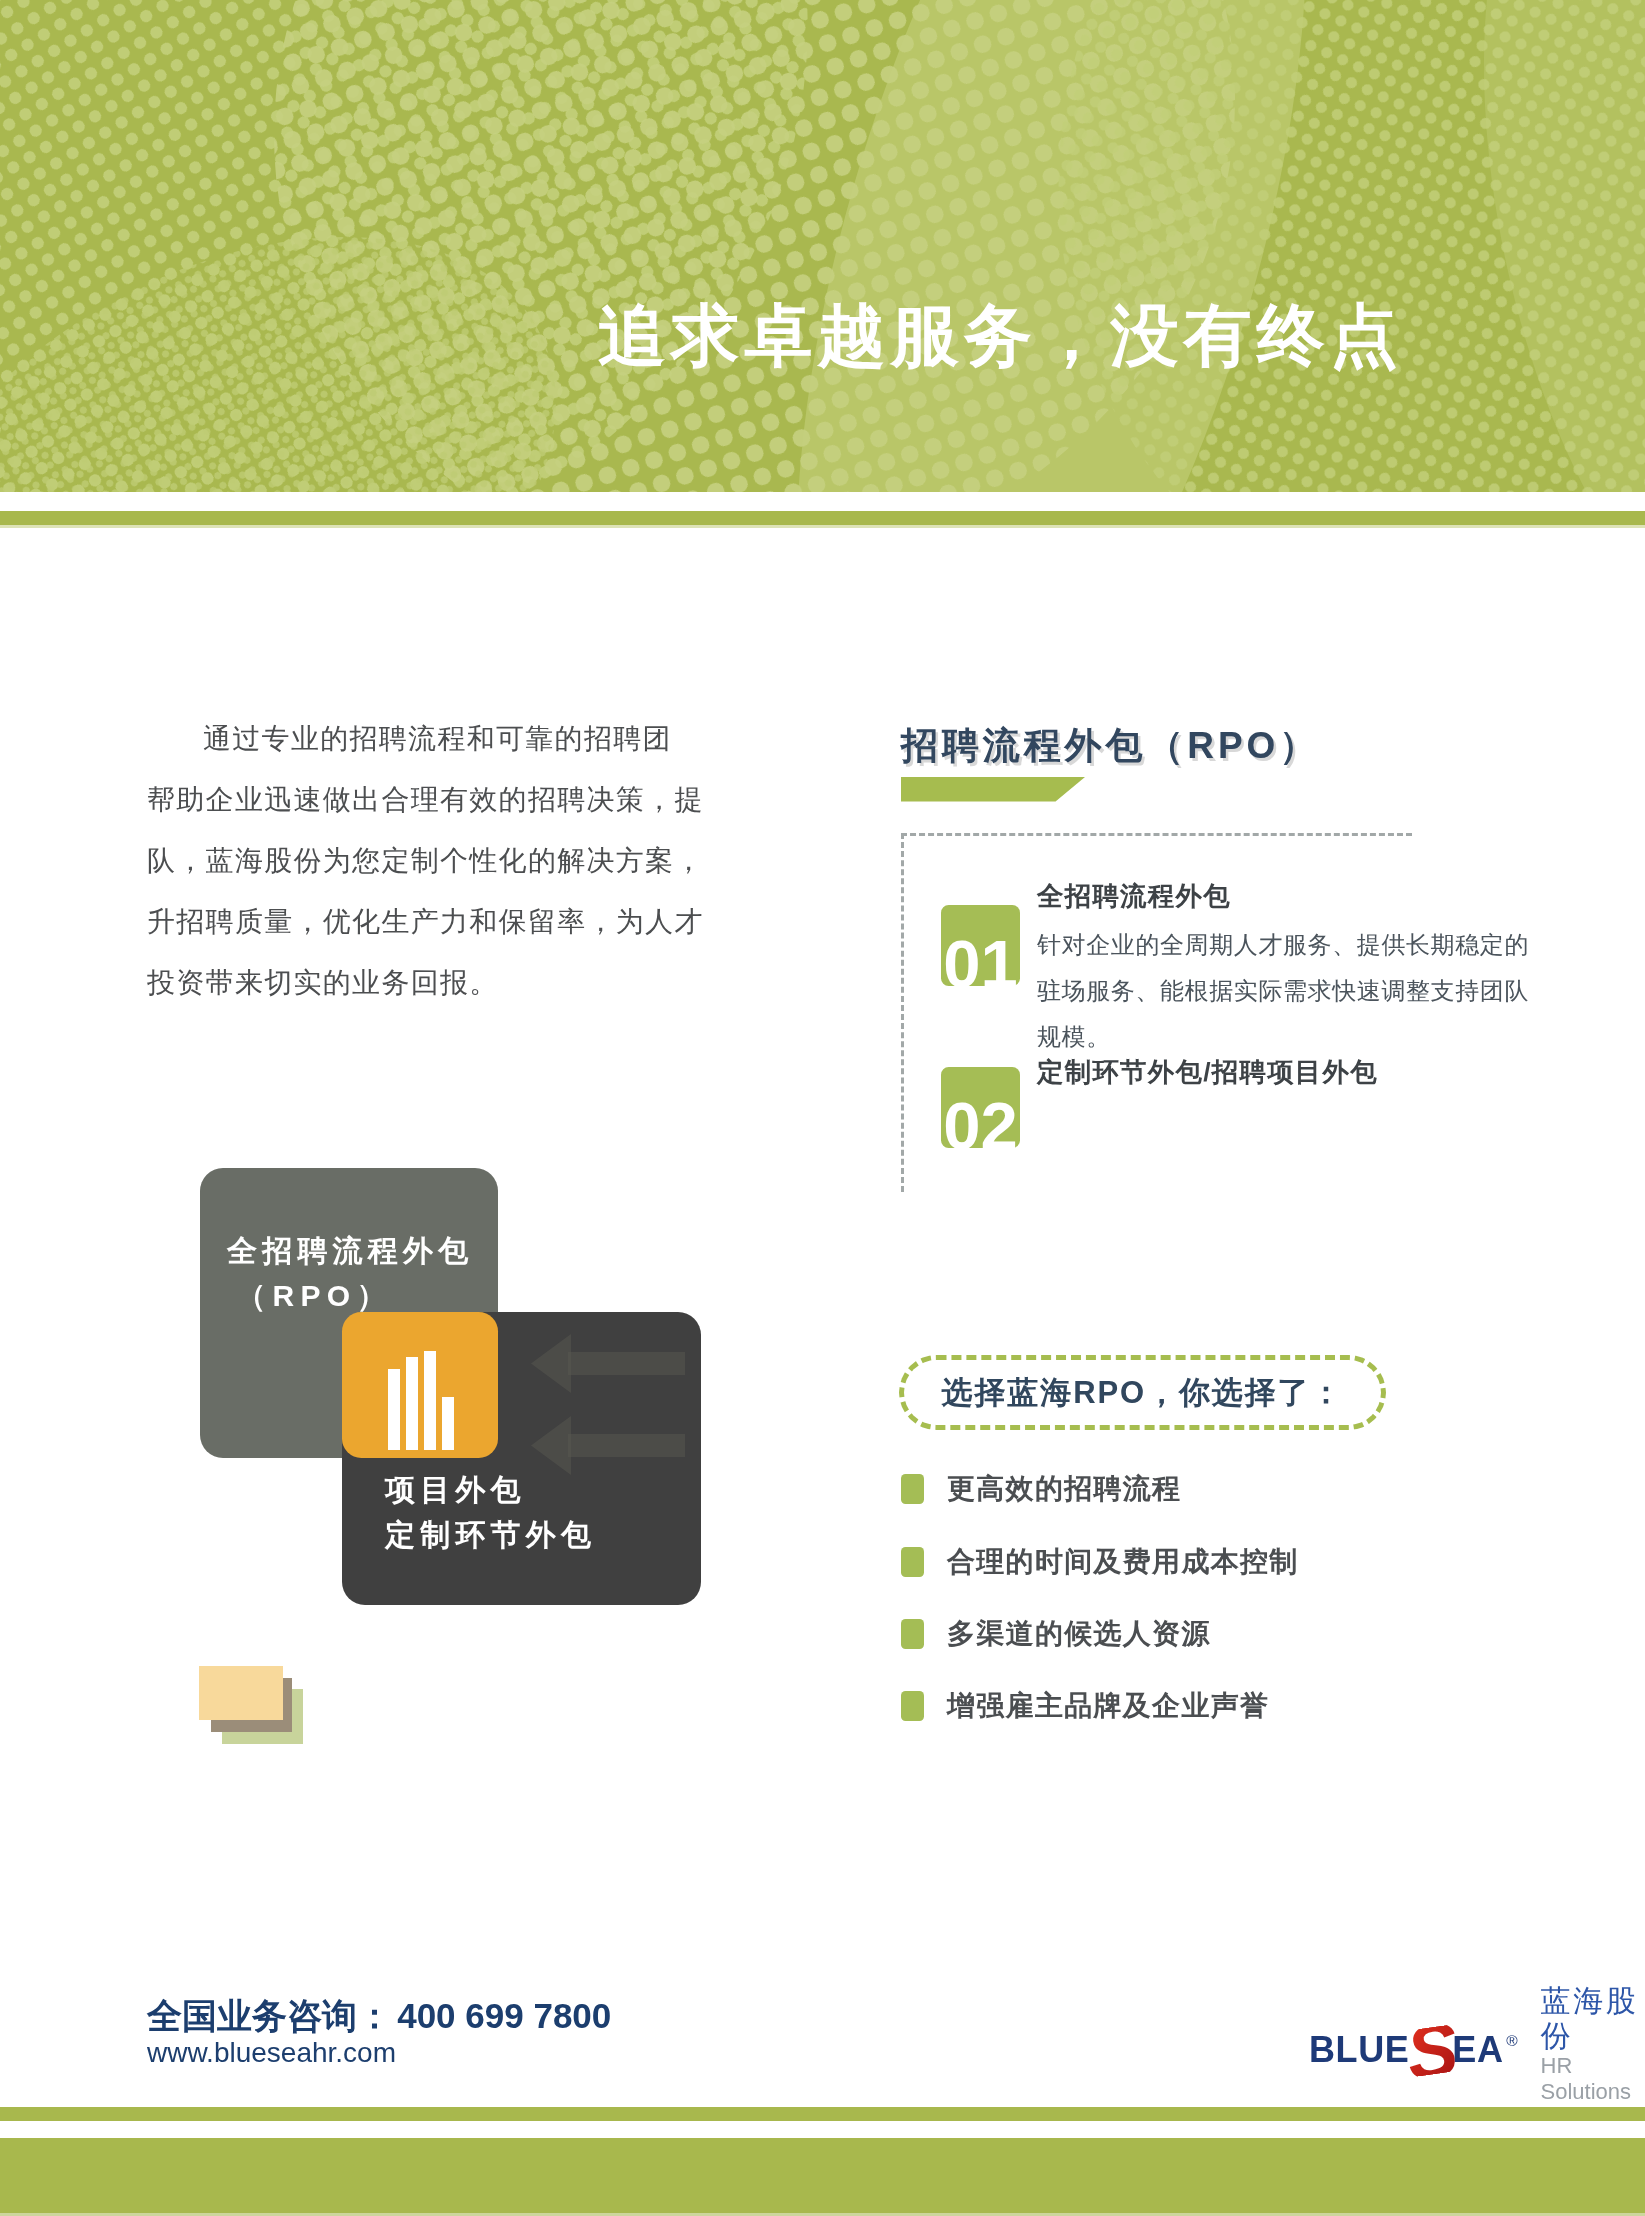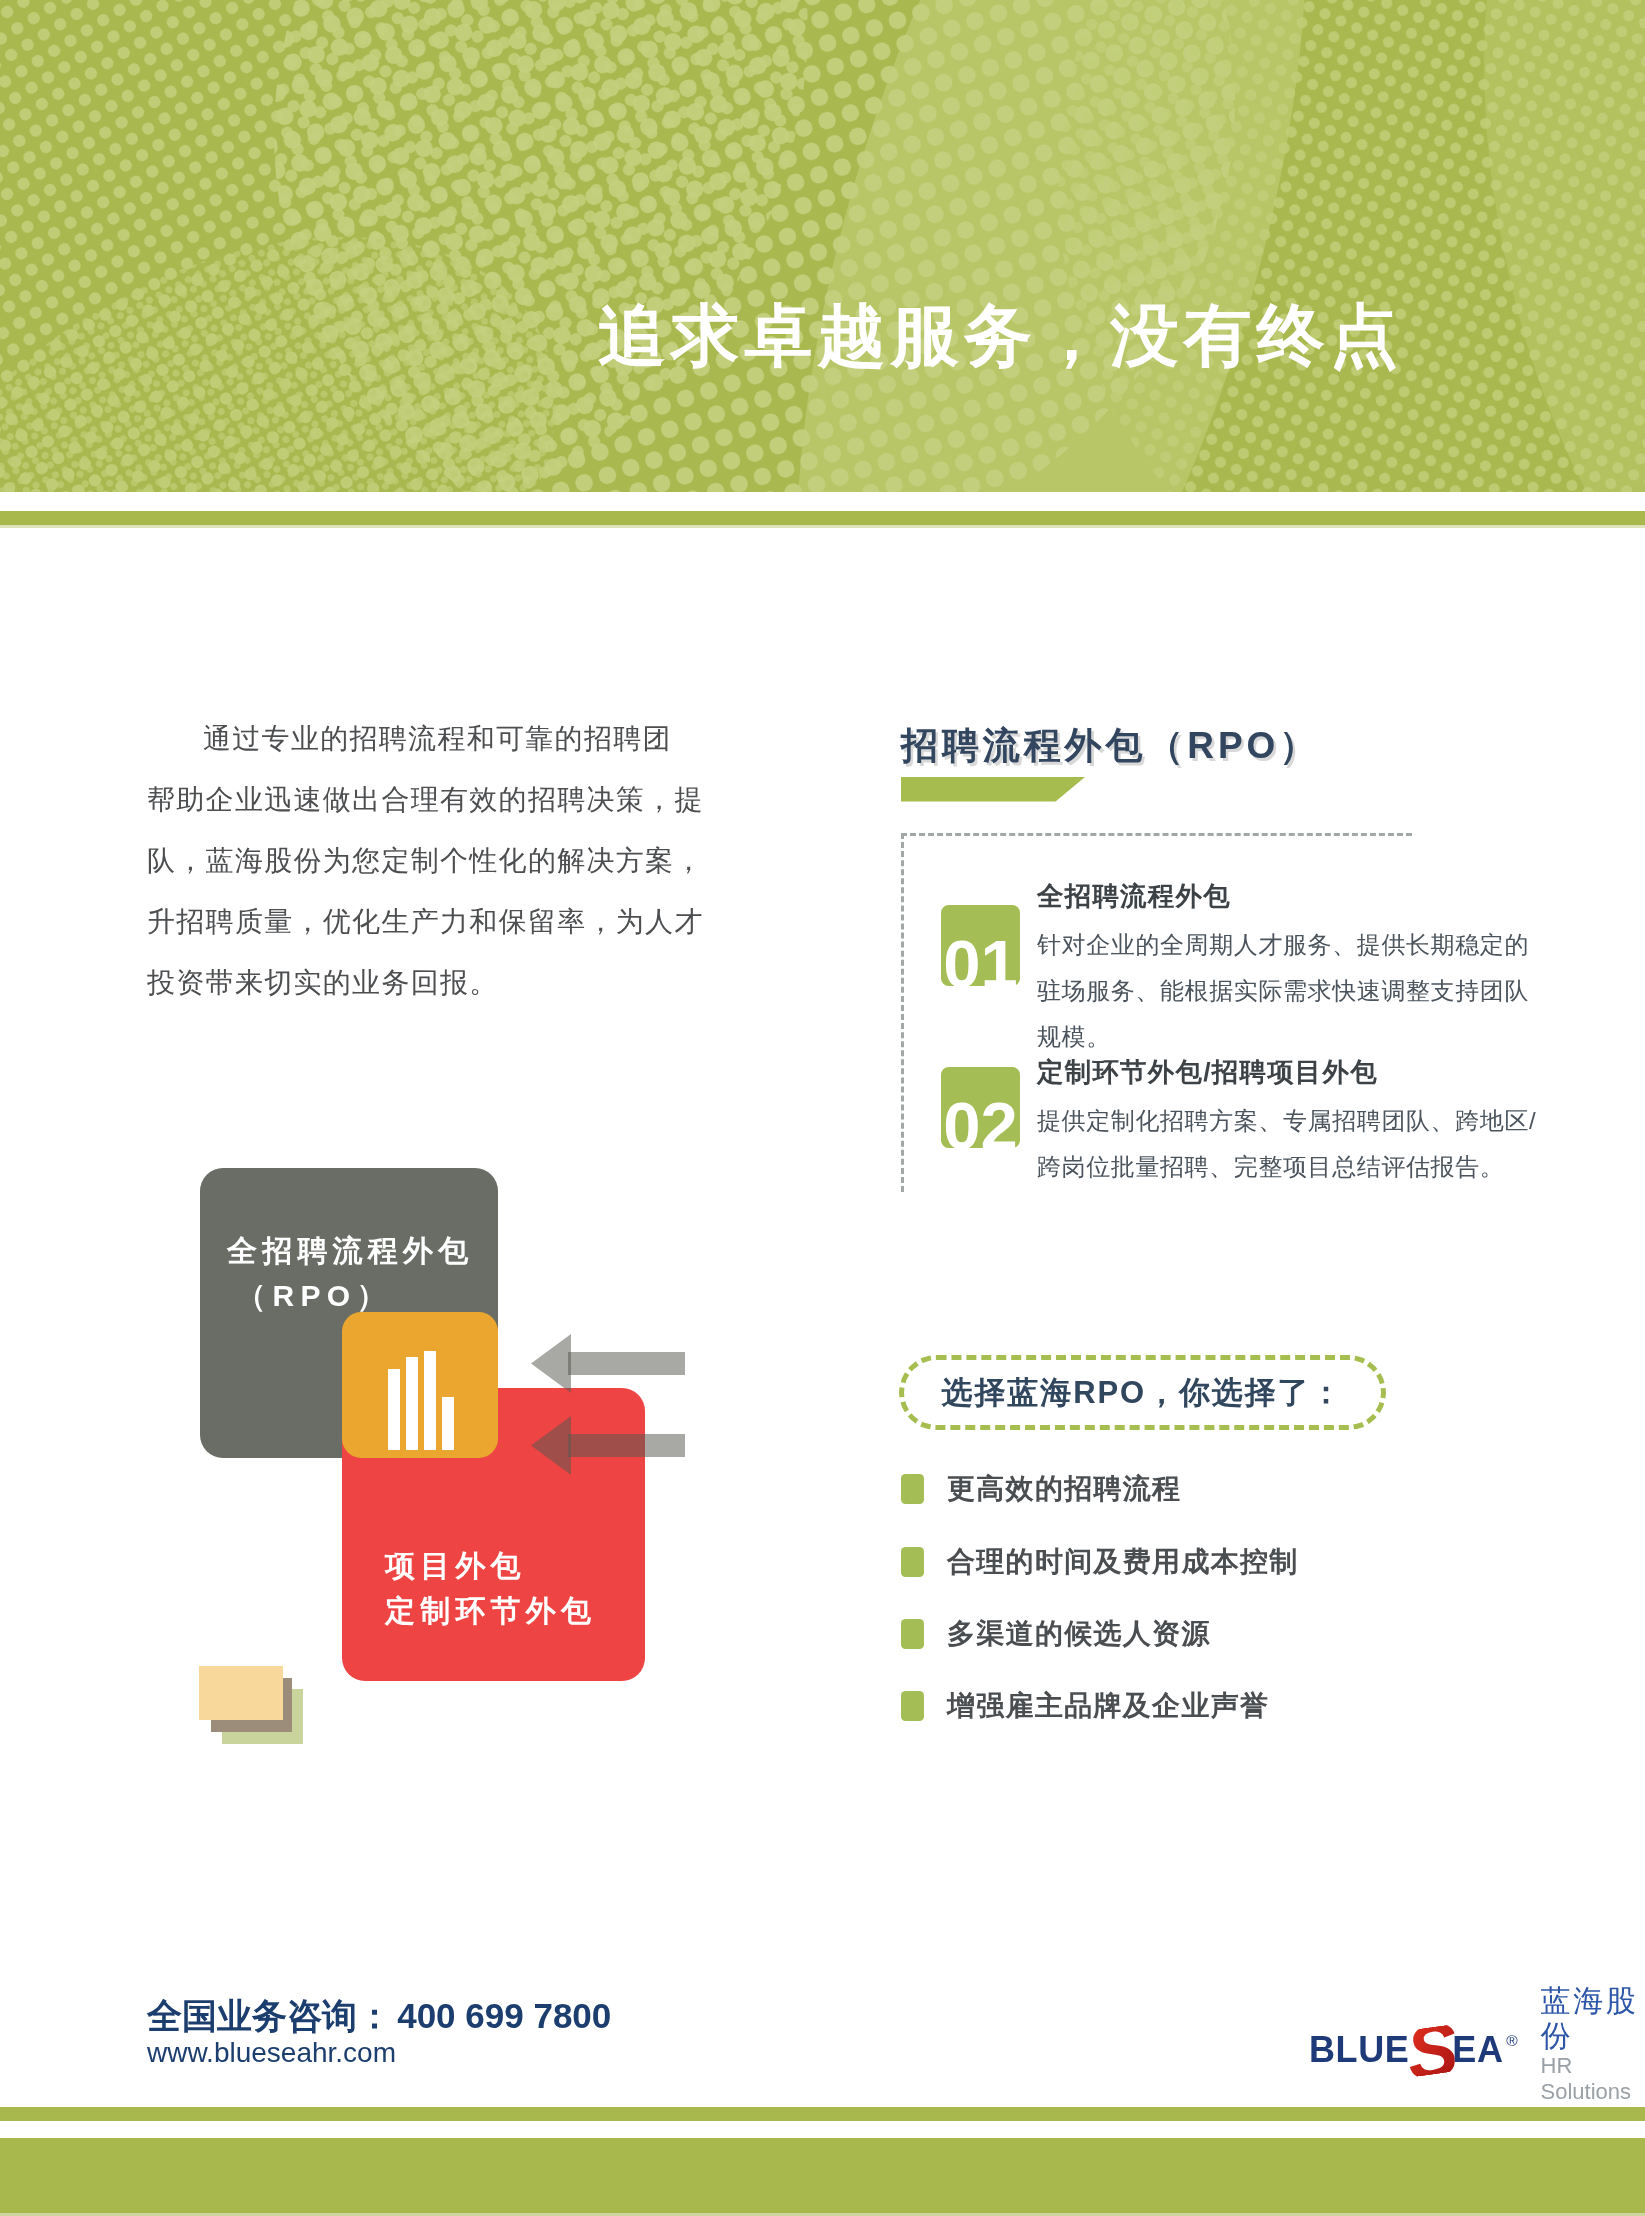--- a/index.html
+++ b/index.html
@@ -48,21 +48,21 @@
   .title-1{top:43px;}
   .title-2{top:219px;}
   .item-body{position:absolute;left:133px;width:464px;color:#4b545c;}
   .body-1{top:86px;}
   .body-2{top:262px;}
   .item-body span{display:block;font-size:24px;line-height:46px;letter-spacing:0.6px;white-space:nowrap;}
   
   .gray-box{position:absolute;left:200px;top:1168px;width:298px;height:290px;border-radius:23px;background:#696d66;}
   .gray-box .l1{position:absolute;left:27px;top:63px;font-size:30px;font-weight:700;color:#ffffff;letter-spacing:5.2px;white-space:nowrap;}
   .gray-box .l2{position:absolute;left:36px;top:108px;font-size:30px;font-weight:700;color:#ffffff;letter-spacing:6.4px;white-space:nowrap;}
-  .green-box{position:absolute;left:342px;top:1388px;width:303px;height:293px;border-radius:23px;background:#ef4444;}
+  .green-box{position:absolute;left:342px;top:1312px;width:359px;height:293px;border-radius:23px;background:#404040;}
   .green-box .l1{position:absolute;left:43px;top:158px;font-size:30px;font-weight:700;color:#ffffff;letter-spacing:5.2px;white-space:nowrap;}
   .green-box .l2{position:absolute;left:43px;top:203px;font-size:30px;font-weight:700;color:#ffffff;letter-spacing:5.2px;white-space:nowrap;}
   .orange-box{position:absolute;left:342px;top:1312px;width:156px;height:146px;border-radius:19.3px;background:#eba62f;}
   .bars{position:absolute;left:46px;bottom:7.7px;width:67px;height:99px;}
   .bars i{position:absolute;bottom:0;width:11.6px;background:#ffffff;display:block;}
   .bars i:nth-child(1){left:0;height:81px;}
   .bars i:nth-child(2){left:18px;height:93px;}
   .bars i:nth-child(3){left:36px;height:99px;}
   .bars i:nth-child(4){left:54px;height:53px;}
   .arrow{position:absolute;width:155px;height:59px;}
@@ -139,24 +139,20 @@
     <div class="item-body body-1">
       <span>针对企业的全周期人才服务、提供长期稳定的</span>
       <span>驻场服务、能根据实际需求快速调整支持团队</span>
       <span>规模。</span>
     </div>
 
     <div class="num-badge badge-2">
       <span>02</span>
     </div>
     <div class="item-title title-2">定制环节外包/招聘项目外包</div>
-    <div class="item-body body-2">
-      <span>提供定制化招聘方案、专属招聘团队、跨地区/</span>
-      <span>跨岗位批量招聘、完整项目总结评估报告。</span>
-    </div>
   </div>
 
   <div class="gray-box">
     <div class="l1">全招聘流程外包</div>
     <div class="l2">（RPO）</div>
   </div>
   <div class="green-box">
     <div class="l1">项目外包</div>
     <div class="l2">定制环节外包</div>
   </div>

